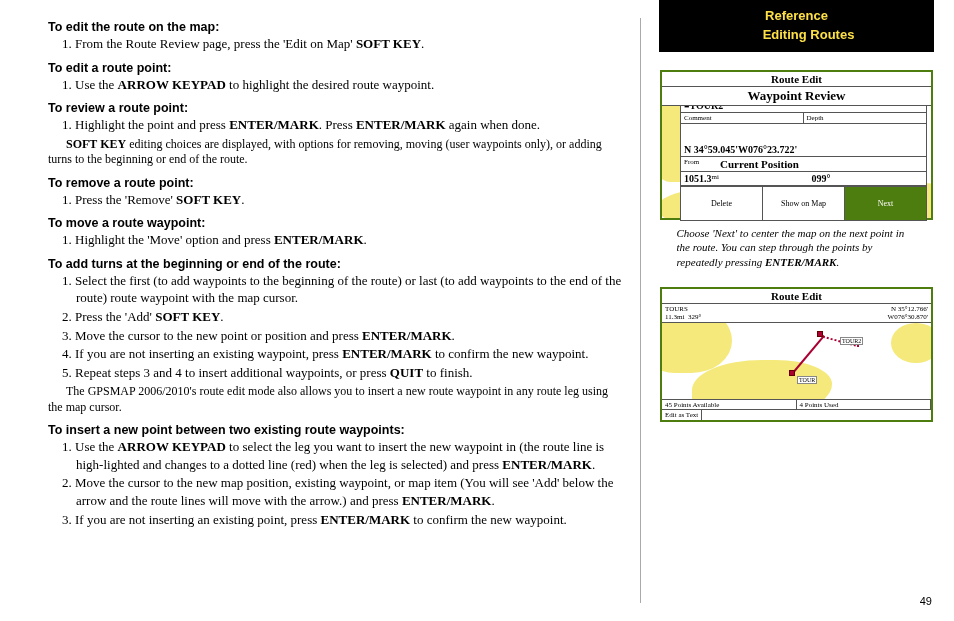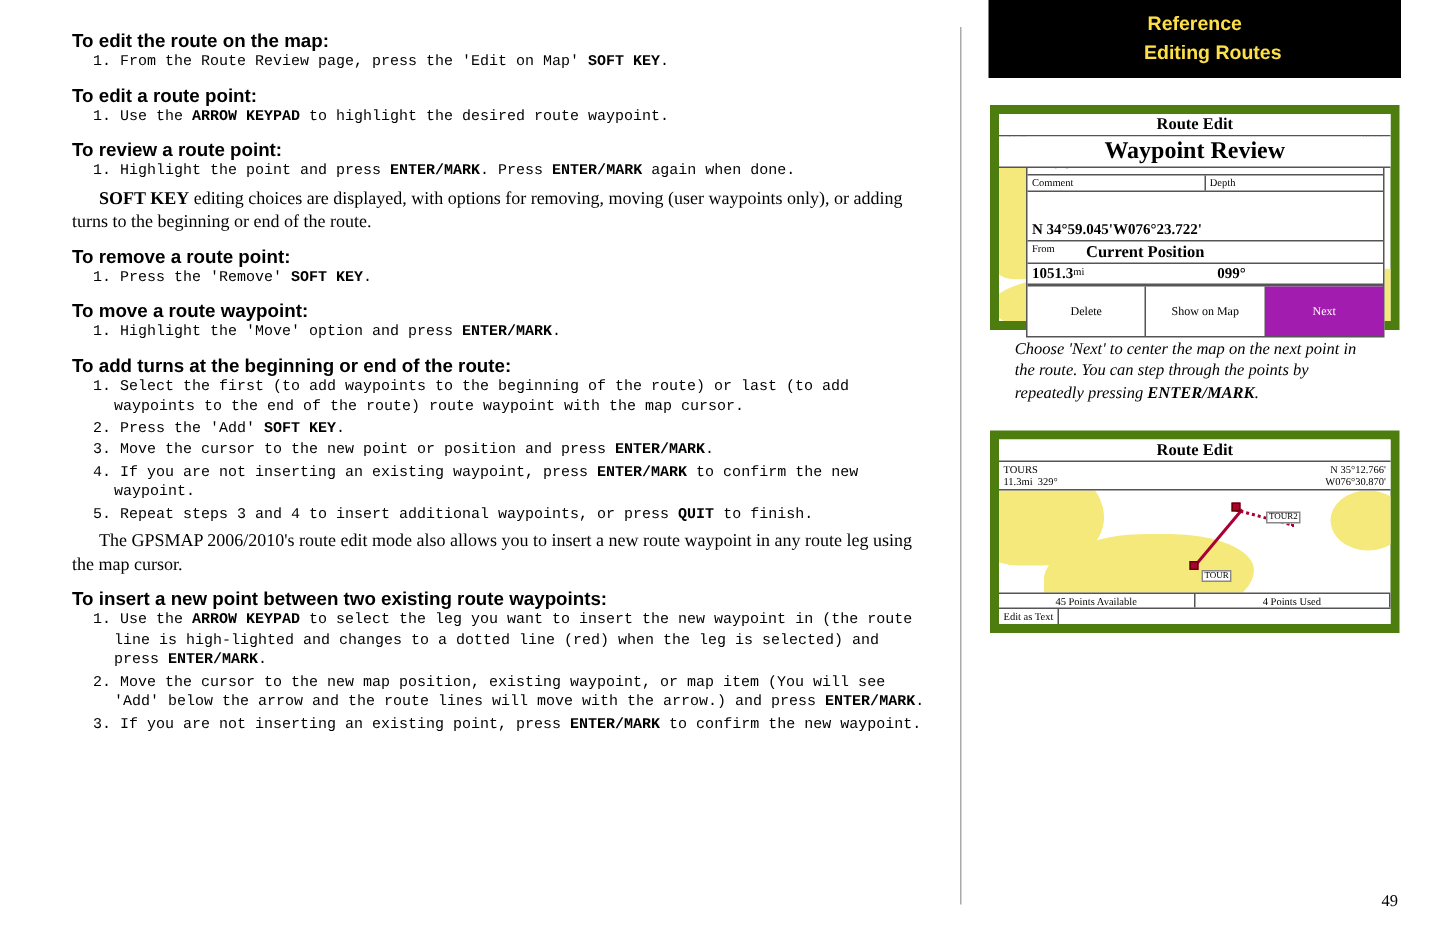--- a/index.html
+++ b/index.html
@@ -4,62 +4,62 @@
 <style>
   * { box-sizing: border-box; margin: 0; padding: 0; }
   body { font-family: Georgia, 'Times New Roman', serif; font-size: 12px; color: #000; background: #fff; width: 954px; height: 621px; position: relative; }
   .page { display: flex; height: 100%; }
   .left-col { width: 640px; padding: 20px 18px 20px 48px; }
   .divider { width: 1px; background: #aaa; margin: 18px 0; }
   .right-col { width: 313px; padding: 0 20px 20px 18px; position: relative; }
   .section-h { font-family: 'Arial Narrow', Arial, sans-serif; font-weight: bold; font-size: 12.5px; margin-top: 8px; margin-bottom: 1px; }
   .section-h.first { margin-top: 0; }
   ol { list-style: none; margin-left: 14px; margin-bottom: 2px; }
-  ol li { font-family: Liberation Mono, monospace; font-size: 10px; line-height: 1.35; padding-left: 14px; text-indent: -14px; margin-bottom: 1px; }
+  ol li { font-family: Liberation Serif, serif; font-size: 13px; line-height: 1.35; padding-left: 14px; text-indent: -14px; margin-bottom: 1px; }
   .body-para { font-family: Georgia, serif; font-size: 12px; line-height: 1.3; margin: 3px 0 3px 0; }
   .body-para .indent { display:inline-block; width:18px; }
   b.sk { font-weight: bold; }
   
   .ref-box { background: #000; color: #fde047; text-align: center; padding: 8px 0 10px 0; margin-bottom: 18px; font-family: Arial, sans-serif; }
   .ref-box .t1 { font-weight: bold; font-size: 13px; margin-bottom: 4px; }
   .ref-box .t2 { font-weight: bold; font-size: 13px; padding-left: 24px; }
-  .fig { border: 6px solid #4d7c0f; width: 273px; margin: 0 auto 6px auto; background: #fff; position: relative; font-family: 'Times New Roman', serif; }
+  .fig { border: 2px solid #4d7c0f; width: 273px; margin: 0 auto 6px auto; background: #fff; position: relative; font-family: 'Times New Roman', serif; }
   .fig1 { height: 150px; }
   .fig2 { height: 135px; margin-top: 18px; }
   .fig-title { text-align: center; font-weight: bold; font-size: 11px; padding: 1px 0; border-bottom: 1px solid #555; background:#fff; position:relative; z-index:3;}
-  .fig-sub { text-align: center; font-weight: bold; font-size: 16px; padding: 1px 0; border-bottom: 1px solid #555; background:#fff; position:relative; z-index:3;}
+  .fig-sub { text-align: center; font-weight: bold; font-size: 13px; padding: 1px 0; border-bottom: 1px solid #555; background:#fff; position:relative; z-index:3;}
   .fig-caption { font-family: Georgia, serif; font-style: italic; font-size: 11px; line-height: 1.3; width: 240px; margin: 2px auto 0 auto; }
-  .page-num { position: absolute; bottom: 14px; right: 22px; font-size: 11px; font-family: Liberation Serif, serif; }
+  .page-num { position: absolute; bottom: 14px; right: 22px; font-size: 11px; font-family: Liberation Sans, sans-serif; }
   
   .mapbg { position:absolute; inset:0; overflow:hidden; z-index:1; }
   .land { position:absolute; background:#f4e97a; }
   .wp-panel { position:absolute; left:18px; right:4px; top:26px; background:#fff; border:1px solid #555; z-index:2; font-size:9px; }
   .wp-row { border-bottom:1px solid #555; padding:1px 3px; display:flex; }
   .wp-row:last-child { border-bottom:none; }
   .wp-label { font-size:7px; width:36px; }
   .wp-val { font-weight:bold; font-size:10px; }
   .wp-half { width:50%; border-right:1px solid #555; padding:1px 3px; }
   .wp-half:last-child { border-right:none; }
   .btnrow { display:flex; border-top:1px solid #555; font-size:8px; }
   .btn { flex:1; text-align:center; padding:12px 0; border-right:1px solid #555; }
   .btn:last-child { border-right:none; }
-  .btn.inv { background:#a21caf; color:#fff; }
+  .btn.inv { background:#4d7c0f; color:#fff; }
   .side-tour { position:absolute; left:0; top:14px; font-size:7px; width:17px; line-height:1; z-index:2;}
   .side-coord { position:absolute; right:2px; top:14px; font-size:6px; text-align:right; line-height:1; z-index:2;}
   
   .f2-header { display:flex; justify-content:space-between; padding:1px 3px; font-size:7px; border-bottom:1px solid #555; position:relative; z-index:3; background:#fff;}
   .f2-map { position:absolute; top:24px; left:0; right:0; bottom:20px; overflow:hidden; z-index:1;}
   .f2-land { position:absolute; background:#f4e97a; }
   .route-line { position:absolute; border-top:2px solid #a03; transform-origin:left center; z-index:2;}
   .wpt { position:absolute; width:6px; height:6px; background:#a03; border:1px solid #600; z-index:2;}
   .wplabel { position:absolute; font-size:6px; background:#fff; border:1px solid #888; padding:0 1px; z-index:2;}
   .f2-footer { position:absolute; bottom:0; left:0; right:0; display:flex; border-top:1px solid #555; font-size:7px; z-index:3; background:#fff;}
   .f2-footer > div { padding:1px 3px; border-right:1px solid #555; }
   .f2-footer-row2 { position:absolute; bottom:10px; left:0; right:0; display:flex; border-top:1px solid #555; font-size:7px; z-index:3; background:#fff;}
-  .f2-footer-row2 > div { flex:1; padding:1px 3px; border-right:1px solid #555; text-align:center;}
+  .f2-footer-row2 > div { flex:1; padding:1px 3px; border-right:1px solid #555; text-align:left;}
 </style>
 </head>
 <body>
 
 <div class="page">
   <div class="left-col">
 
     <div class="section-h first">To edit the route on the map:</div>
     <ol>
         <li>1.  From the Route Review page, press the 'Edit on Map' <b>SOFT KEY</b>.</li>

